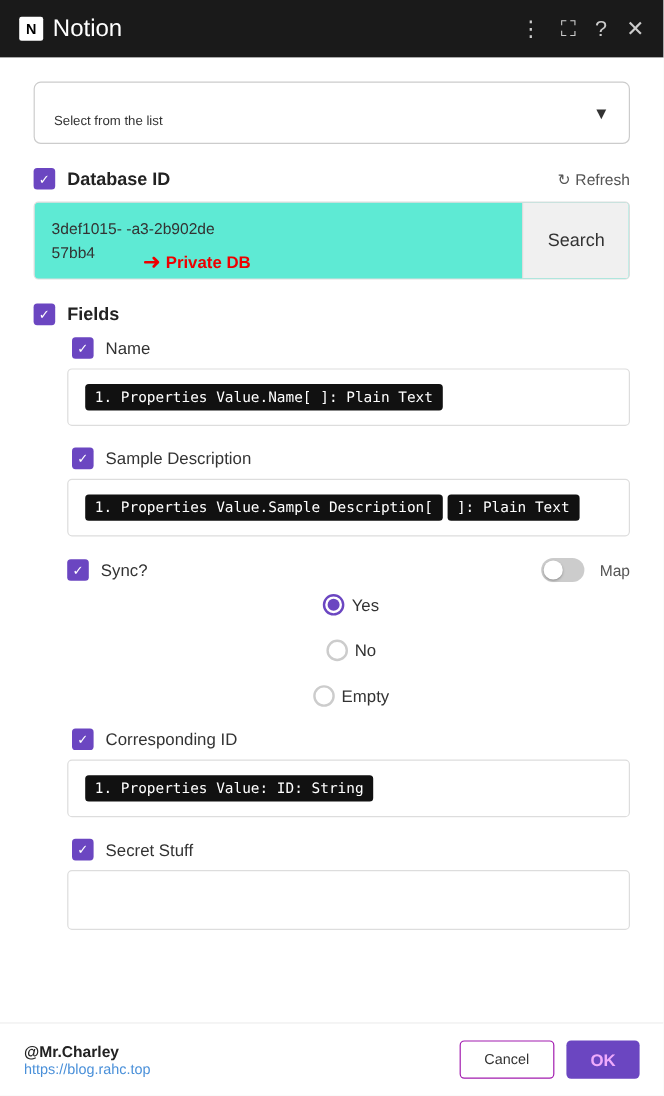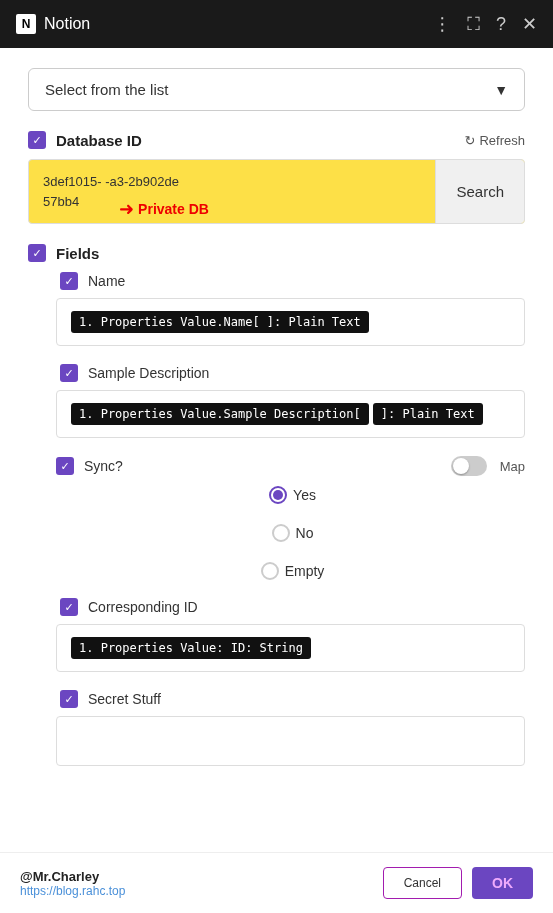--- a/index.html
+++ b/index.html
@@ -34,21 +34,21 @@
       background: #fff;
       border-radius: 2px;
       display: flex;
       align-items: center;
       justify-content: center;
       font-size: 12px;
       color: #000;
       font-weight: bold;
     }
     .title-bar-title {
-      font-size: 16px;
+      font-size: 20px;
       font-weight: 500;
       color: #fff;
     }
     .title-bar-actions {
       display: flex;
       align-items: center;
       gap: 16px;
     }
     .title-bar-actions span {
       color: #ccc;
@@ -71,21 +71,22 @@
       padding: 12px 16px;
       display: flex;
       align-items: center;
       justify-content: space-between;
       cursor: pointer;
       background: #fff;
       margin-bottom: 20px;
     }
     .select-dropdown-text {
       color: #333;
-      font-size: 15px;
+      font-size: 11px;
+      margin-top: 14px;
     }
     .select-dropdown-arrow {
       color: #333;
       font-size: 14px;
     }
 
     
     .section-header {
       display: flex;
       align-items: center;
@@ -128,21 +129,21 @@
       font-size: 13px;
       cursor: pointer;
       border: none;
       background: none;
     }
     .db-id-container {
       display: flex;
       border: 1px solid #ddd;
       border-radius: 4px;
       overflow: hidden;
-      background: #fde047;
+      background: #5eead4;
     }
     .db-id-text-area {
       flex: 1;
       padding: 12px 14px;
       font-size: 13px;
       color: #333;
       line-height: 1.5;
       position: relative;
     }
     .private-db-badge {

